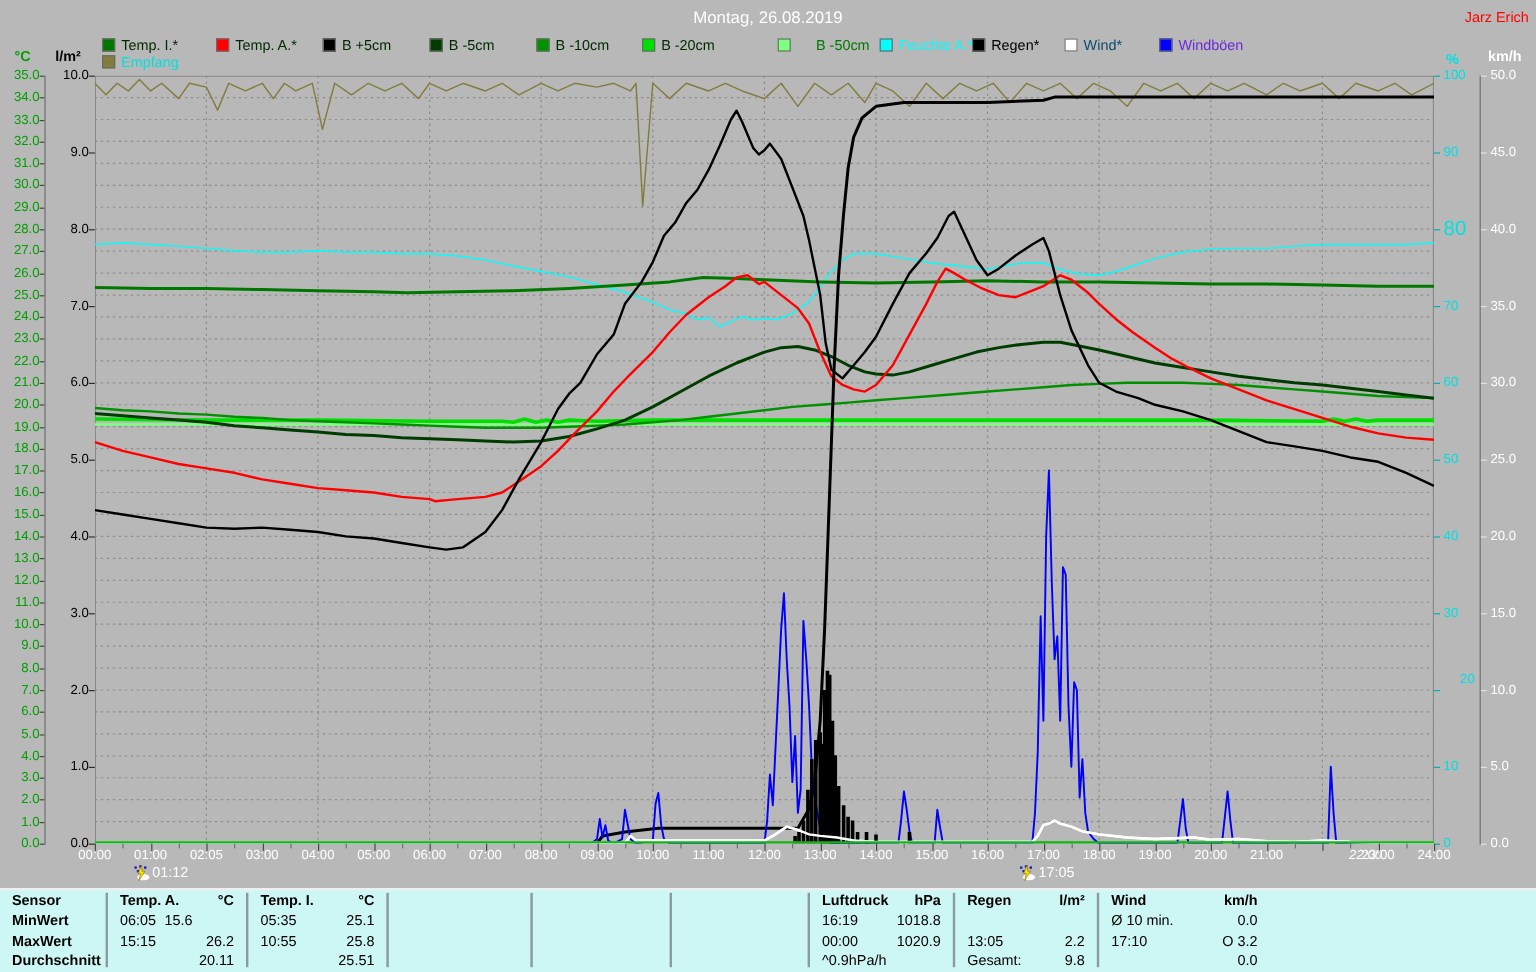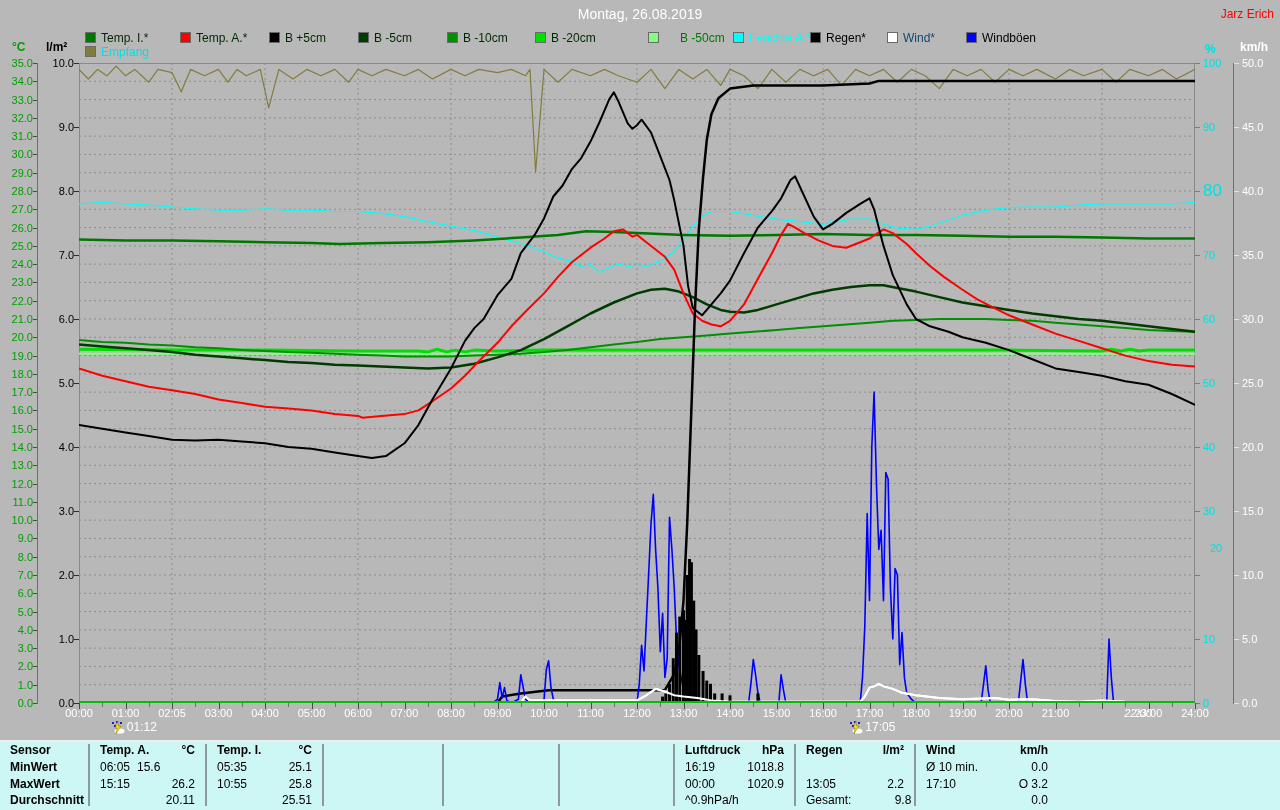--- a/index.html
+++ b/index.html
@@ -169,21 +169,21 @@
 <div class="abs legend-item" style="left: 810px;">
     <span class="swatch" style="background: rgb(0, 0, 0);"></span>
     <span style="color: rgb(0, 0, 0);">Regen*</span>
   </div>
 <div class="abs legend-item" style="left: 887px;">
     <span class="swatch" style="background: rgb(255, 255, 255);"></span>
     <span style="color: #0c4a6e;">Wind*</span>
   </div>
 <div class="abs legend-item" style="left: 966px;">
     <span class="swatch" style="background: rgb(0, 0, 255);"></span>
-    <span style="color: #000000;">Windböen</span>
+    <span style="color: #6d28d9;">Windböen</span>
   </div>
 <div class="abs legend-item row2" style="left: 85px;">
     <span class="swatch" style="background: rgb(130, 125, 63);"></span>
     <span style="color: rgb(0, 224, 224);">Empfang</span>
   </div>
 <div class="abs" style="left: 2px; top: 57px; width: 31px; color: rgb(0, 160, 0); text-align: right; font-size: 11px; line-height: 12px;">35.0</div>
 <div class="abs" style="left: 33px; top: 63px; width: 4px; height: 1px; background: rgb(74, 74, 74);"></div>
 <div class="abs" style="left: 2px; top: 75.2857px; width: 31px; color: rgb(0, 160, 0); text-align: right; font-size: 11px; line-height: 12px;">34.0</div>
 <div class="abs" style="left: 33px; top: 81.2857px; width: 4px; height: 1px; background: rgb(74, 74, 74);"></div>
 <div class="abs" style="left: 2px; top: 93.5714px; width: 31px; color: rgb(0, 160, 0); text-align: right; font-size: 11px; line-height: 12px;">33.0</div>
@@ -285,21 +285,21 @@
 <div class="abs" style="left: 1203px; top: 249px; width: 26px; color: rgb(0, 224, 224); text-align: left; font-size: 11px; line-height: 12px;">70</div>
 <div class="abs" style="left: 1195px; top: 255px; width: 5px; height: 1px; background: rgb(0, 176, 176);"></div>
 <div class="abs" style="left: 1203px; top: 313px; width: 26px; color: rgb(0, 224, 224); text-align: left; font-size: 11px; line-height: 12px;">60</div>
 <div class="abs" style="left: 1195px; top: 319px; width: 5px; height: 1px; background: rgb(0, 176, 176);"></div>
 <div class="abs" style="left: 1203px; top: 377px; width: 26px; color: rgb(0, 224, 224); text-align: left; font-size: 11px; line-height: 12px;">50</div>
 <div class="abs" style="left: 1195px; top: 383px; width: 5px; height: 1px; background: rgb(0, 176, 176);"></div>
 <div class="abs" style="left: 1203px; top: 441px; width: 26px; color: rgb(0, 224, 224); text-align: left; font-size: 11px; line-height: 12px;">40</div>
 <div class="abs" style="left: 1195px; top: 447px; width: 5px; height: 1px; background: rgb(0, 176, 176);"></div>
 <div class="abs" style="left: 1203px; top: 505px; width: 26px; color: rgb(0, 224, 224); text-align: left; font-size: 11px; line-height: 12px;">30</div>
 <div class="abs" style="left: 1195px; top: 511px; width: 5px; height: 1px; background: rgb(0, 176, 176);"></div>
-<div class="abs" style="left: 1203px; top: 542px; width: 26px; color: rgb(0, 224, 224); text-align: center; font-size: 11px; line-height: 12px;">20</div>
+<div class="abs" style="left: 1203px; top: 560px; width: 26px; color: rgb(0, 224, 224); text-align: right; font-size: 11px; line-height: 12px;">20</div>
 <div class="abs" style="left: 1195px; top: 575px; width: 5px; height: 1px; background: rgb(0, 176, 176);"></div>
 <div class="abs" style="left: 1203px; top: 633px; width: 26px; color: rgb(0, 224, 224); text-align: left; font-size: 11px; line-height: 12px;">10</div>
 <div class="abs" style="left: 1195px; top: 639px; width: 5px; height: 1px; background: rgb(0, 176, 176);"></div>
 <div class="abs" style="left: 1203px; top: 697px; width: 26px; color: rgb(0, 224, 224); text-align: left; font-size: 11px; line-height: 12px;">0</div>
 <div class="abs" style="left: 1195px; top: 703px; width: 5px; height: 1px; background: rgb(0, 176, 176);"></div>
 <div class="abs" style="left: 1242px; top: 57px; width: 32px; color: rgb(255, 255, 255); text-align: left; font-size: 11px; line-height: 12px;">50.0</div>
 <div class="abs" style="left: 1234px; top: 63px; width: 5px; height: 1px; background: rgb(224, 224, 224);"></div>
 <div class="abs" style="left: 1242px; top: 121px; width: 32px; color: rgb(255, 255, 255); text-align: left; font-size: 11px; line-height: 12px;">45.0</div>
 <div class="abs" style="left: 1234px; top: 127px; width: 5px; height: 1px; background: rgb(224, 224, 224);"></div>
 <div class="abs" style="left: 1242px; top: 185px; width: 32px; color: rgb(255, 255, 255); text-align: left; font-size: 11px; line-height: 12px;">40.0</div>
@@ -447,21 +447,21 @@
 <div class="abs tcell" style="left: 685px; top: 777px;">00:00</div>
 <div class="abs tcell" style="left: 726px; top: 777px; width: 58px; text-align: right;">1020.9</div>
 <div class="abs tcell" style="left: 685px; top: 793px;">^0.9hPa/h</div>
 <div class="abs tcell" style="left: 726px; top: 793px; width: 58px; text-align: right; margin-top: 36px;">1020.2</div>
 <div class="abs tdiv" style="left: 794px;"></div>
 <div class="abs tcell" style="left: 806px; top: 743px; font-weight: bold;">Regen</div>
 <div class="abs tcell" style="left: 854px; top: 743px; width: 50px; text-align: right; font-weight: bold;">l/m²</div>
 <div class="abs tcell" style="left: 806px; top: 777px;">13:05</div>
 <div class="abs tcell" style="left: 846px; top: 777px; width: 58px; text-align: right;">2.2</div>
 <div class="abs tcell" style="left: 806px; top: 793px;">Gesamt:</div>
-<div class="abs tcell" style="left: 874px; top: 793px; width: 58px; text-align: center;">9.8</div>
+<div class="abs tcell" style="left: 846px; top: 793px; width: 58px; text-align: right;">9.8</div>
 <div class="abs tdiv" style="left: 914px;"></div>
 <div class="abs tcell" style="left: 926px; top: 743px; font-weight: bold;">Wind</div>
 <div class="abs tcell" style="left: 998px; top: 743px; width: 50px; text-align: right; font-weight: bold;">km/h</div>
 <div class="abs tcell" style="left: 926px; top: 760px;">Ø 10 min.</div>
 <div class="abs tcell" style="left: 990px; top: 760px; width: 58px; text-align: right;">0.0</div>
 <div class="abs tcell" style="left: 926px; top: 777px;">17:10</div>
 <div class="abs tcell" style="left: 990px; top: 777px; width: 58px; text-align: right;">O 3.2</div>
 <div class="abs tcell" style="left: 990px; top: 793px; width: 58px; text-align: right;">0.0</div>
 
 </body></html>

